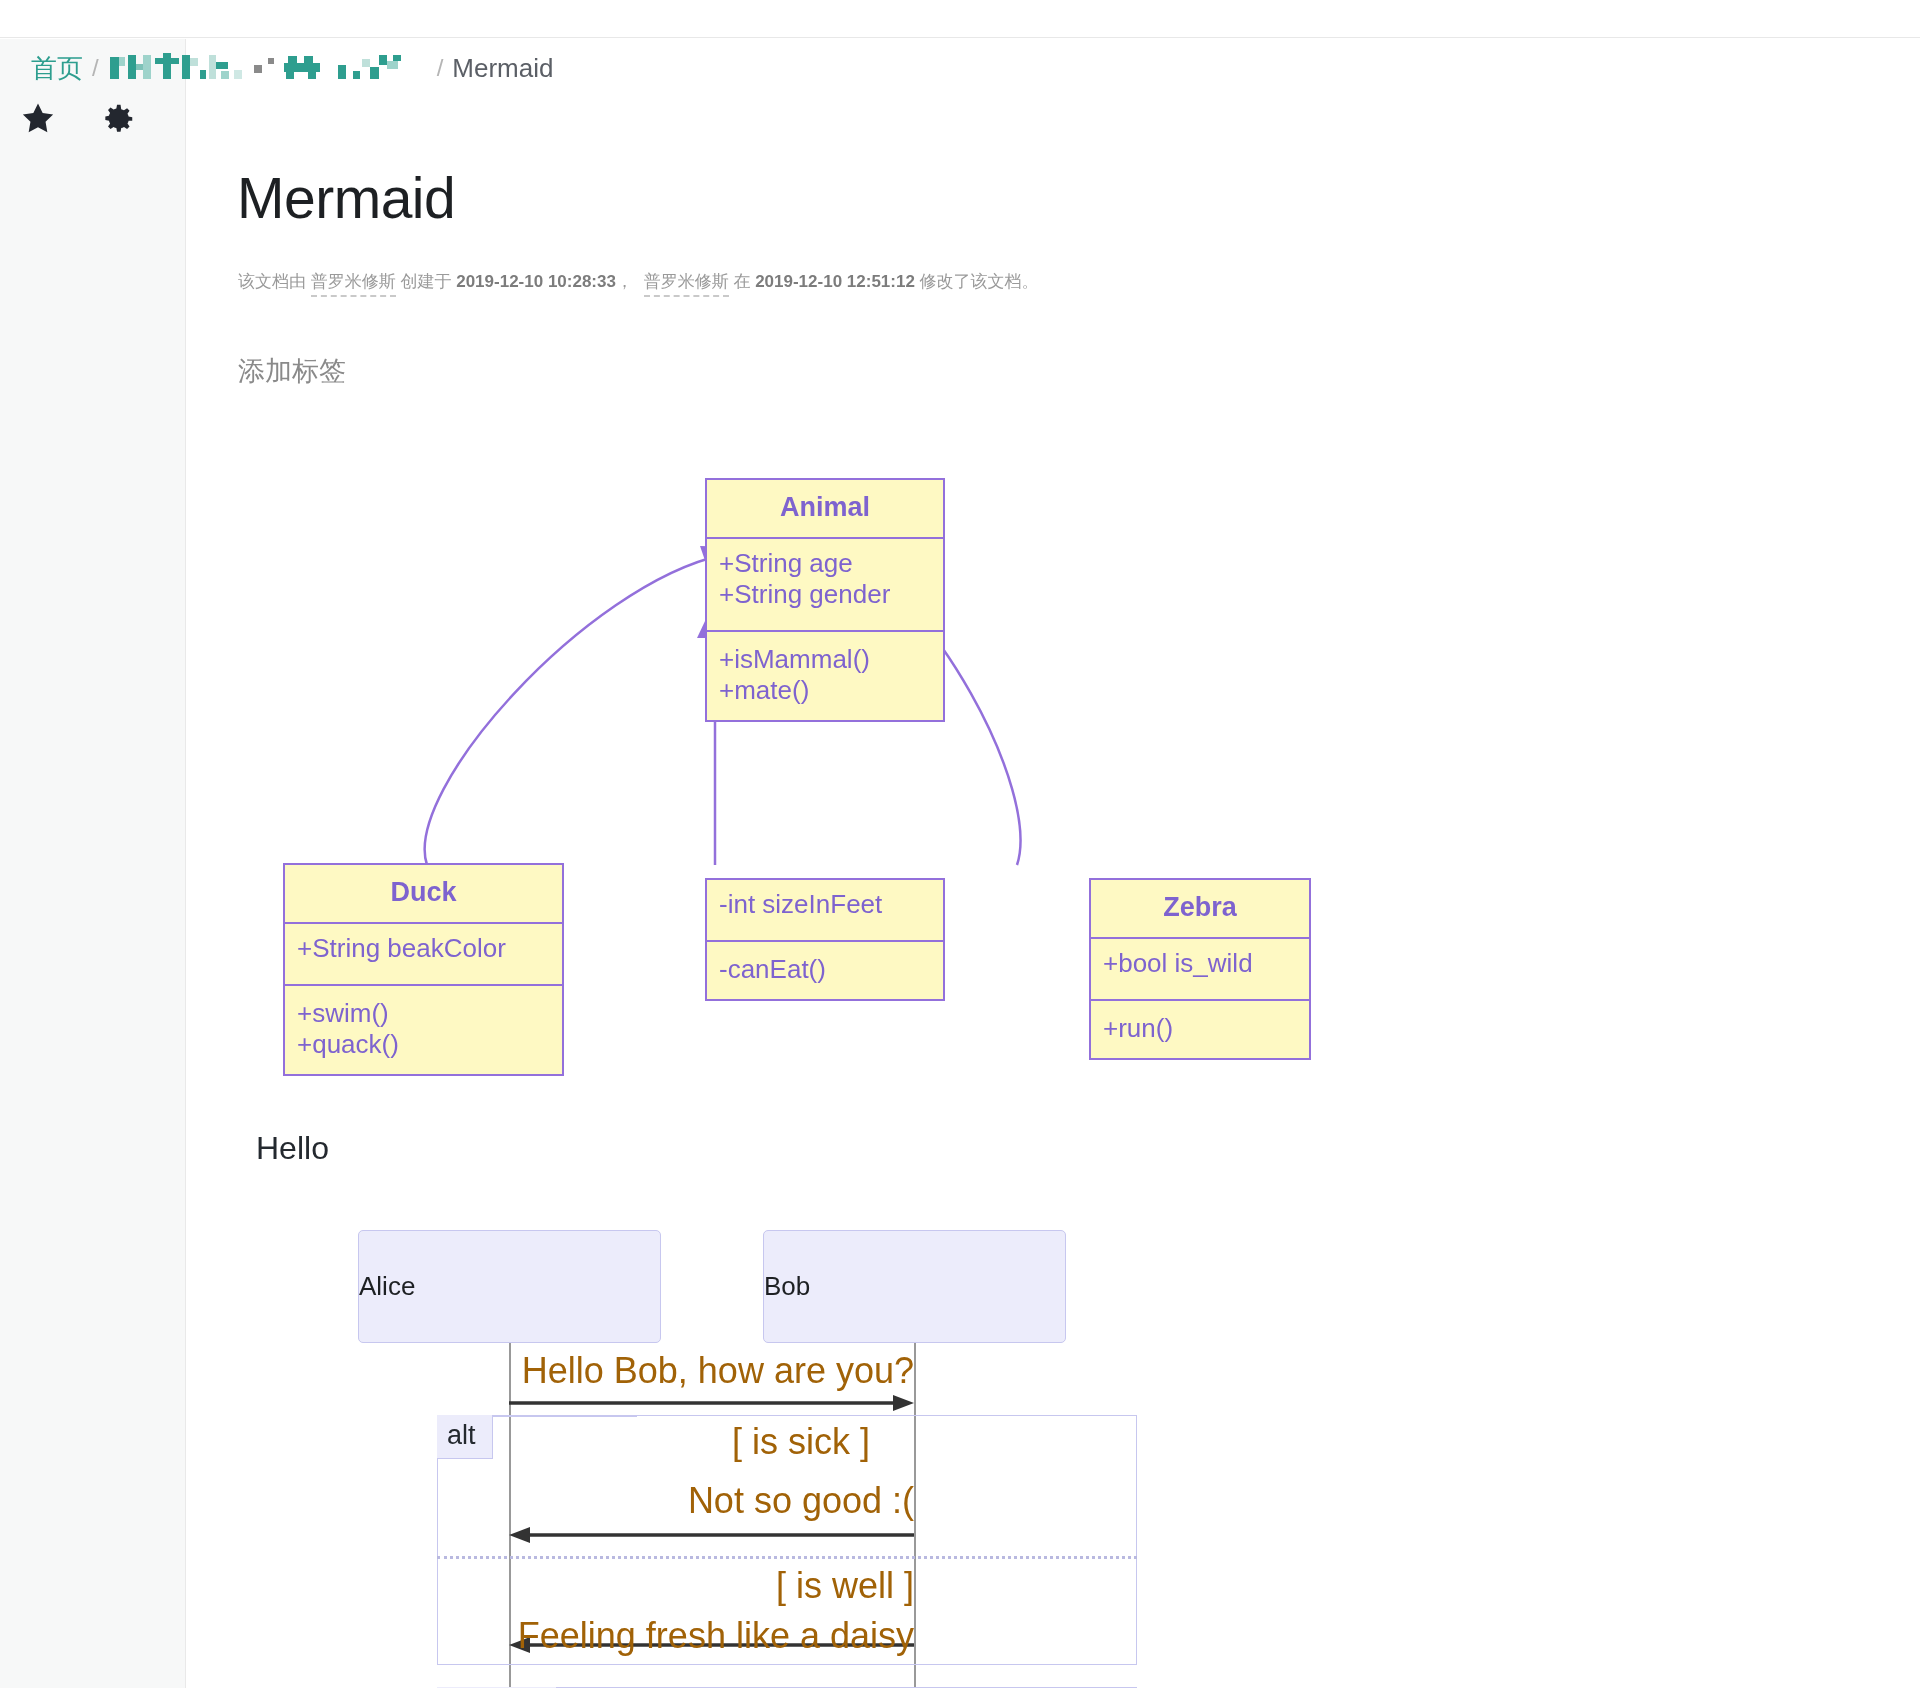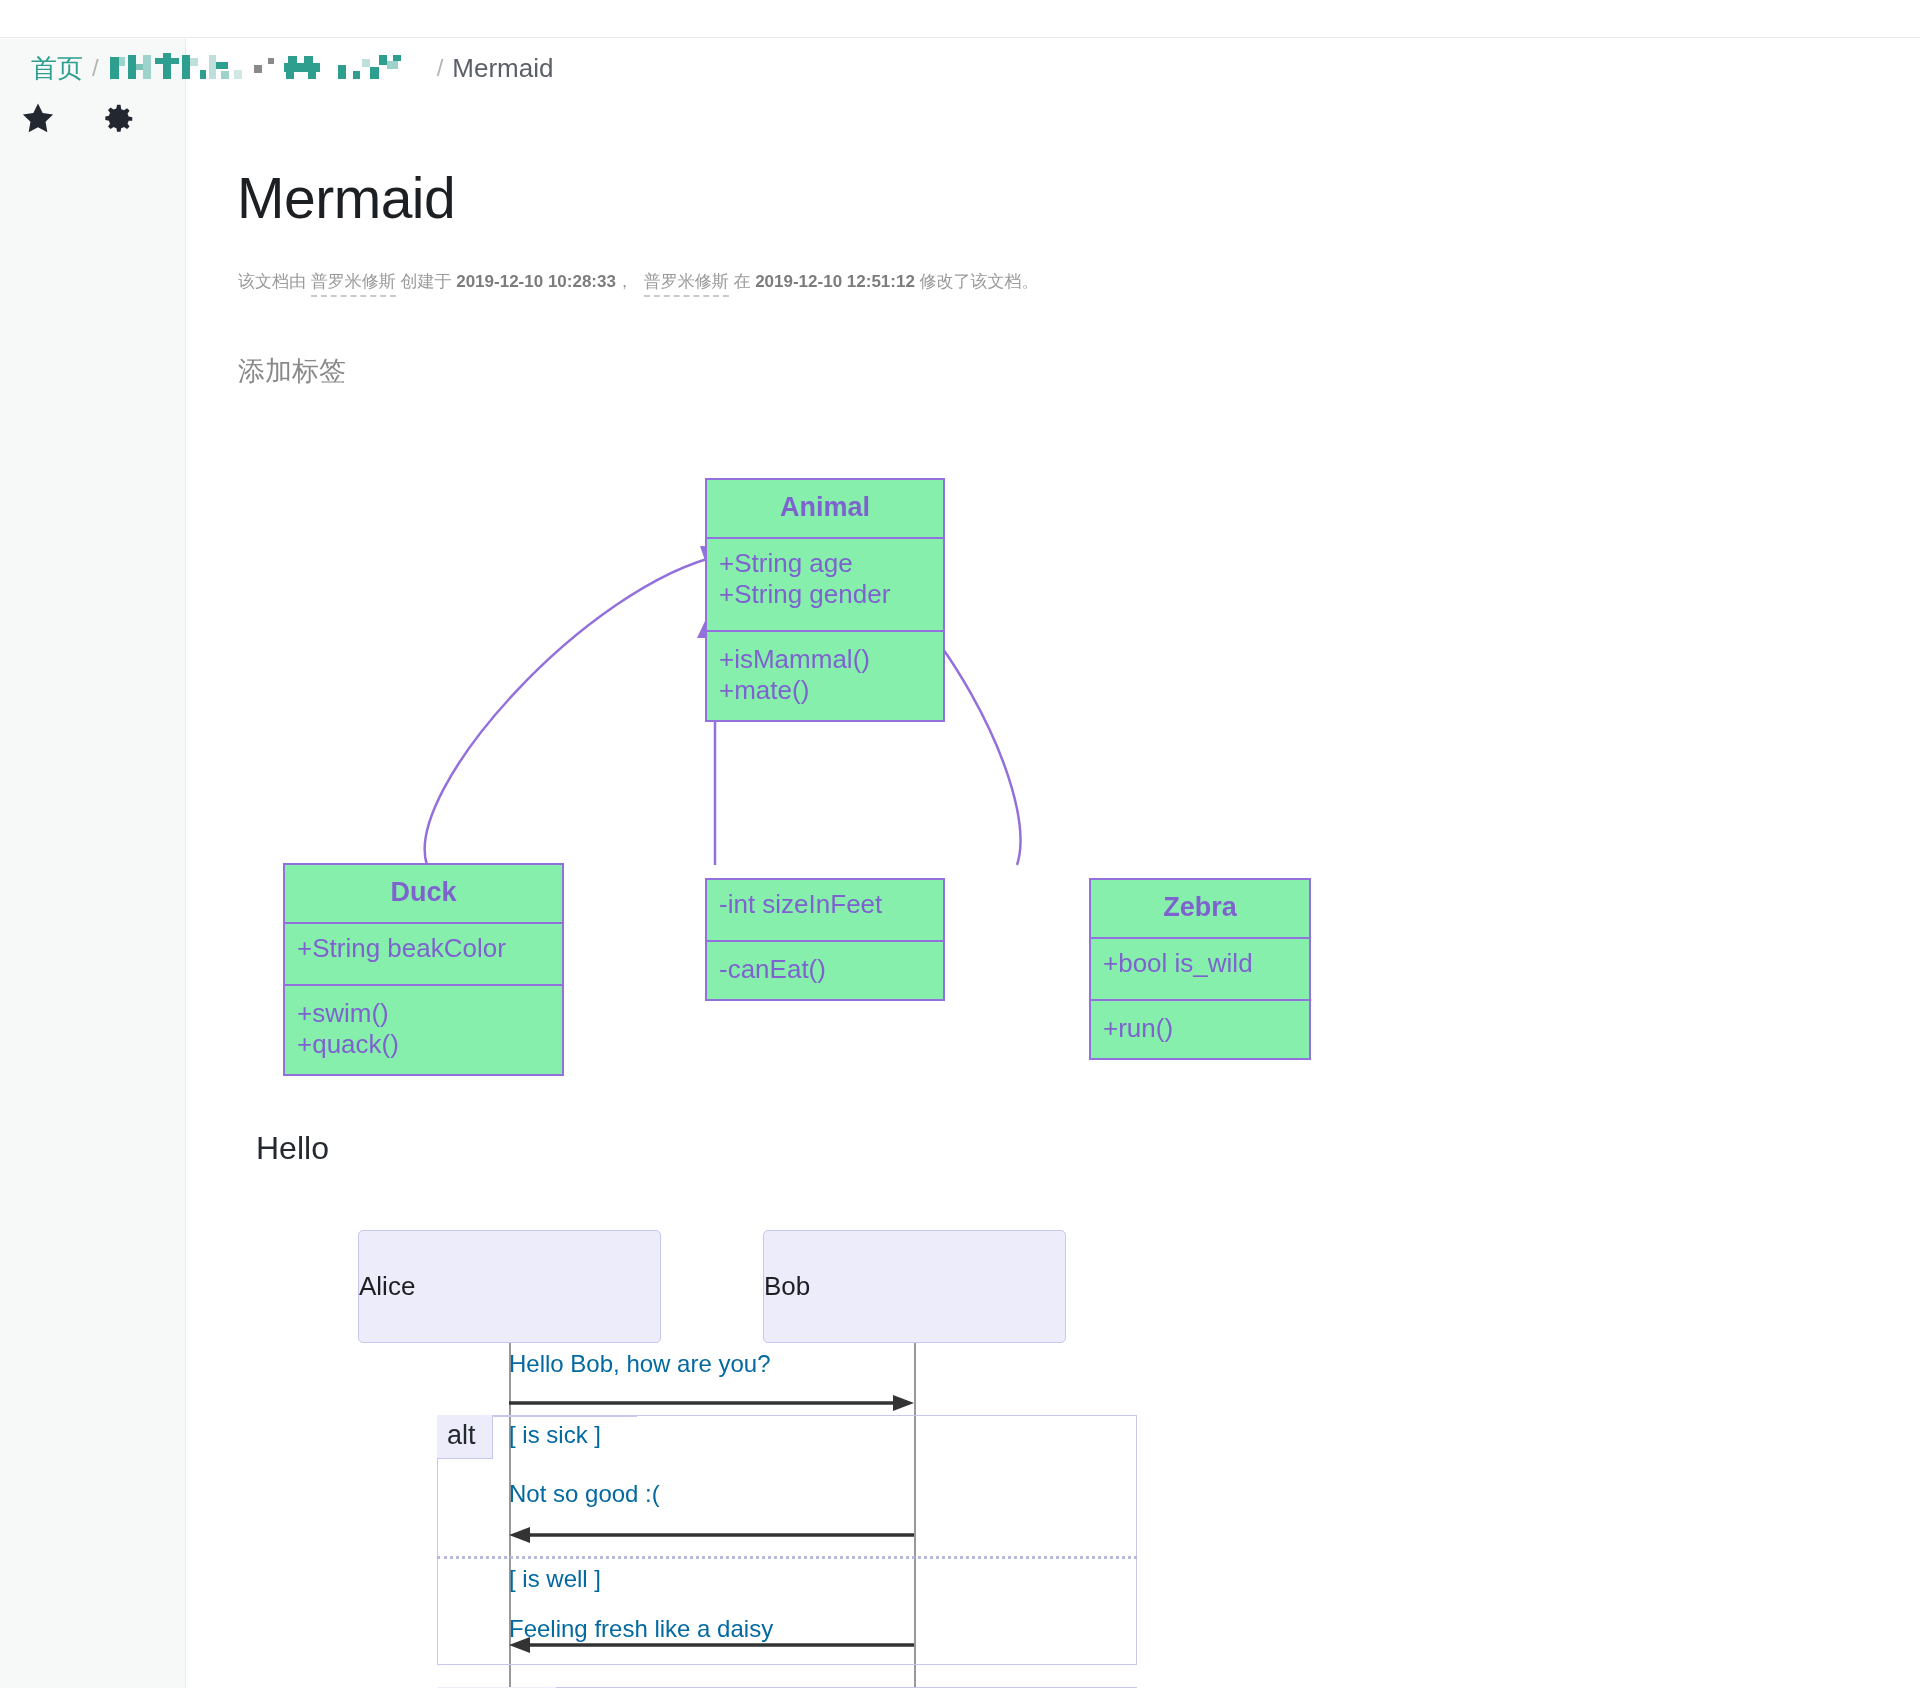--- a/index.html
+++ b/index.html
@@ -65,21 +65,21 @@
   .meta .comma { letter-spacing:6px; }
 
   .addtag {
     position:absolute; top:353px; left:238px;
     font-size:27px; line-height:36px; color:#8a8a8a; cursor:pointer;
   }
 
   
   .classdiagram { position:absolute; top:460px; left:187px; width:1500px; height:650px; }
   .cbox {
-    position:absolute; background:#86efac; border:2.5px solid #9370db;
+    position:absolute; background:#fef9c3; border:2.5px solid #9370db;
     color:#7e63cf;
   }
   .cbox .title {
     text-align:center; font-weight:bold; font-size:27px;
     padding:12px 0 14px 0; border-bottom:2.5px solid #9370db;
   }
   .cbox .attrs, .cbox .meths {
     font-size:26px; line-height:31px; padding:9px 12px 20px 12px;
   }
   .cbox .attrs { border-bottom:2.5px solid #9370db; }
@@ -95,22 +95,22 @@
 
   
   .seq { position:absolute; top:1225px; left:187px; width:1200px; height:470px; }
   .actor {
     position:absolute; background:#ececfb; border:1.5px solid #c7c7ef;
     border-radius:5px; display:flex; align-items:center; 
     font-size:26px; color:#1d2023;
   }
   .lifeline { position:absolute; width:1.5px; background:#999999; }
   .msgtext {
-    position:absolute; font-size:24px; color:#0369a1; white-space:nowrap;
-    text-align:left;
+    position:absolute; font-size:36px; color:#a16207; white-space:nowrap;
+    text-align:right;
   }
   .altbox {
     position:absolute; border:1.5px solid #c7c7ef; background:transparent;
   }
   .altlabel {
     position:absolute; background:#ececfb; border:1.5px solid #c7c7ef;
     font-size:27px; color:#24292f; padding:5px 16px 7px 10px;
     border-top:none; border-left:none;
   }
   .altdivider {

